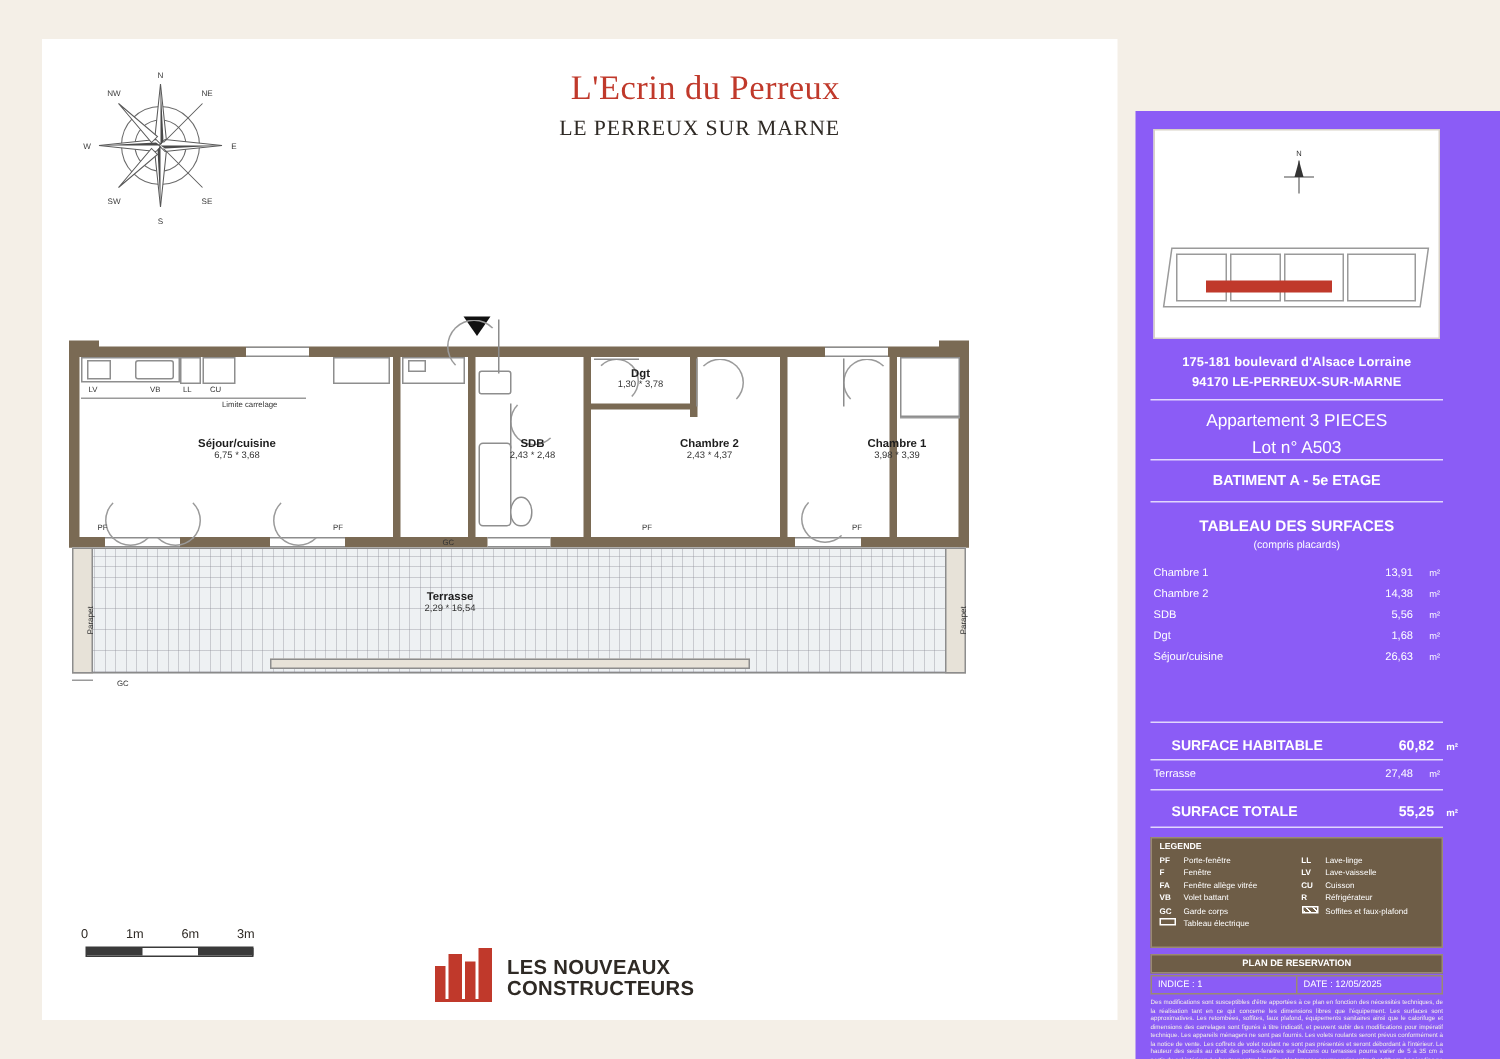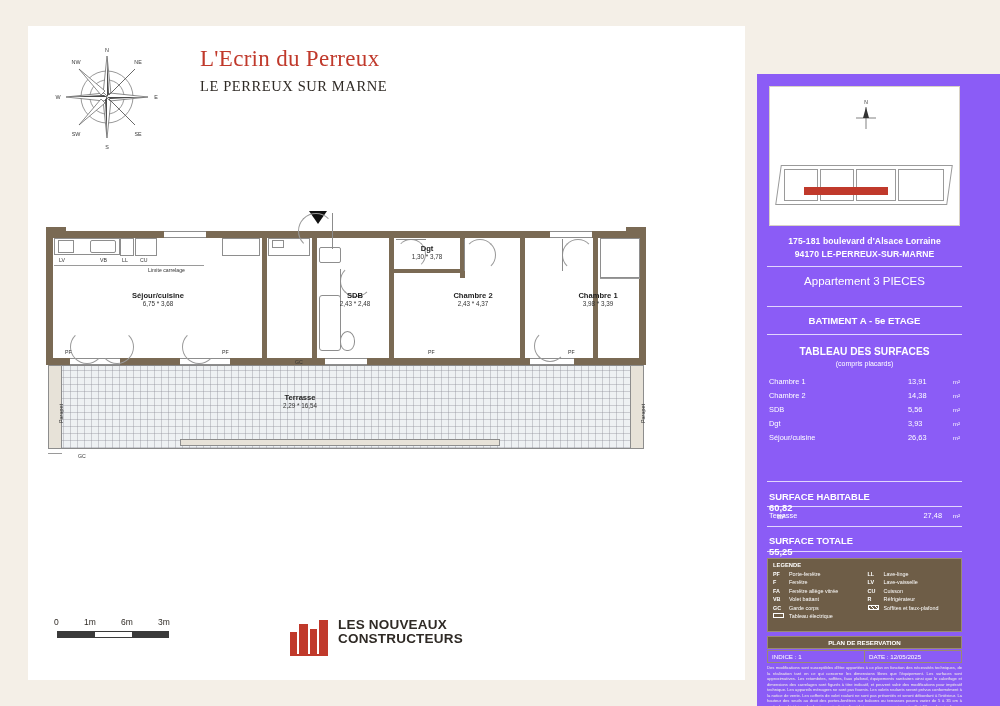--- a/index.html
+++ b/index.html
@@ -21,41 +21,41 @@
   }
   
   #panel {
     position:absolute; left:757px; top:26px; width:248px; height:654px;
     background:#8b5cf6;
     color:#ffffff;
     margin-top:48px;
   }
 
   
-  #title-wrap { position:absolute; left:200px; top:45px; width:360px; text-align:left; }
+  #title-wrap { position:absolute; left:200px; top:45px; width:360px; text-align:right; }
   #title-main {
     font-family:"Liberation Serif", serif;
     font-size:23px; color:#c0392b; letter-spacing:0.3px;
   }
   #title-sub {
     font-family:"Liberation Serif", serif;
     font-size:14.5px; color:#2f2a25; margin-top:6px; letter-spacing:0.6px;
   }
 
   
   #compass { position:absolute; left:52px; top:42px; width:110px; height:110px; }
 
   
   #scale { position:absolute; left:52px; top:617px; width:140px; height:40px; }
   #scale .bar { position:absolute; top:14px; left:5px; height:7px; width:112px; border:1px solid #3a3a3a; }
   #scale .seg { position:absolute; top:0; height:100%; background:#3a3a3a; }
   #scale .lbl { position:absolute; top:0px; font-size:8.5px; color:#2f2a25; }
 
   
-  #logo { position:absolute; left:290px; top:618px; width:220px; height:48px; display:flex; align-items:flex-start; gap:8px; }
+  #logo { position:absolute; left:290px; top:618px; width:220px; height:48px; display:flex; align-items:flex-end; gap:8px; }
   #logo .mark { width:40px; height:36px; position:relative; }
   #logo .mark i { position:absolute; background:#c0392b; display:block; }
   #logo .txt { font-family:"Liberation Sans", sans-serif; color:#2f2a25; font-weight:bold; line-height:1.05; }
   #logo .txt .l1 { font-size:13.5px; letter-spacing:0.2px; }
   #logo .txt .l2 { font-size:13.5px; letter-spacing:0.2px; }
 
   
   #plan { position:absolute; left:88px; top:225px; width:620px; height:250px; }
   .wall { position:absolute; background:#7a6a54; }
   .room-fill { position:absolute; background:#ffffff; }
@@ -97,24 +97,24 @@
   .hr { position:absolute; left:10px; width:195px; height:1px; background:#ffffff; opacity:0.75; }
 
   .panel-apt { position:absolute; left:10px; top:198px; width:195px; text-align:center; font-size:11.5px; line-height:1.6; }
   .panel-bat { position:absolute; left:10px; top:241px; width:195px; text-align:center; font-size:9.6px; font-weight:bold; }
   .panel-tab-title { position:absolute; left:10px; top:272px; width:195px; text-align:center; font-size:10.2px; font-weight:bold; }
   .panel-tab-sub { position:absolute; left:10px; top:286px; width:195px; text-align:center; font-size:7px; }
 
   #surf-table { position:absolute; left:12px; top:300px; width:191px; font-size:7.4px; }
   #surf-table .row { display:flex; align-items:baseline; padding:2.6px 0; }
   #surf-table .row .nm { flex:1; }
-  #surf-table .row .vl { width:34px; text-align:left; font-weight:normal; }
+  #surf-table .row .vl { width:34px; text-align:right; font-weight:normal; }
   #surf-table .row .un { width:18px; text-align:right; font-size:6.2px; opacity:0.95; }
 
-  .tot-row { position:absolute; left:12px; width:191px; display:flex; align-items:baseline;flex-direction:column; }
+  .tot-row { position:absolute; left:24px; width:191px; display:flex; align-items:baseline; }
   .tot-row .nm { flex:1; font-size:9.4px; font-weight:bold; }
   .tot-row .vl { font-size:9.4px; font-weight:bold; }
   .tot-row .un { width:16px; text-align:right; font-size:6.4px; font-weight:bold; }
   .sub-row { position:absolute; left:12px; width:191px; display:flex; align-items:baseline; font-size:7.4px; }
   .sub-row .nm { flex:1; }
   .sub-row .vl { width:34px; text-align:right; }
   .sub-row .un { width:18px; text-align:right; font-size:6.2px; }
 
   #legend {
     position:absolute; left:10px; top:484px; width:195px; height:74px;
@@ -354,20 +354,21 @@
     </div>
 
     <div class="panel-addr">
       <div>175-181 boulevard d'Alsace Lorraine</div>
       <div>94170 LE-PERREUX-SUR-MARNE</div>
     </div>
     <div class="hr" style="top:192px;"></div>
 
     <div class="panel-apt">
       <div>Appartement 3 PIECES</div>
+      <div>Lot n° A503</div>
     </div>
     <div class="hr" style="top:232px;"></div>
 
     <div class="panel-bat">BATIMENT A - 5e ETAGE</div>
     <div class="hr" style="top:260px;"></div>
 
     <div class="panel-tab-title">TABLEAU DES SURFACES</div>
     <div class="panel-tab-sub">(compris placards)</div>
 
     <div id="surf-table">
@@ -381,21 +382,21 @@
         <div class="vl">14,38</div>
         <div class="un">m²</div>
       </div>
       <div class="row">
         <div class="nm">SDB</div>
         <div class="vl">5,56</div>
         <div class="un">m²</div>
       </div>
       <div class="row">
         <div class="nm">Dgt</div>
-        <div class="vl">3,93</div>
+        <div class="vl">1,68</div>
         <div class="un">m²</div>
       </div>
       <div class="row">
         <div class="nm">Séjour/cuisine</div>
         <div class="vl">26,63</div>
         <div class="un">m²</div>
       </div>
     </div>
 
     <div class="hr" style="top:407px;"></div>

